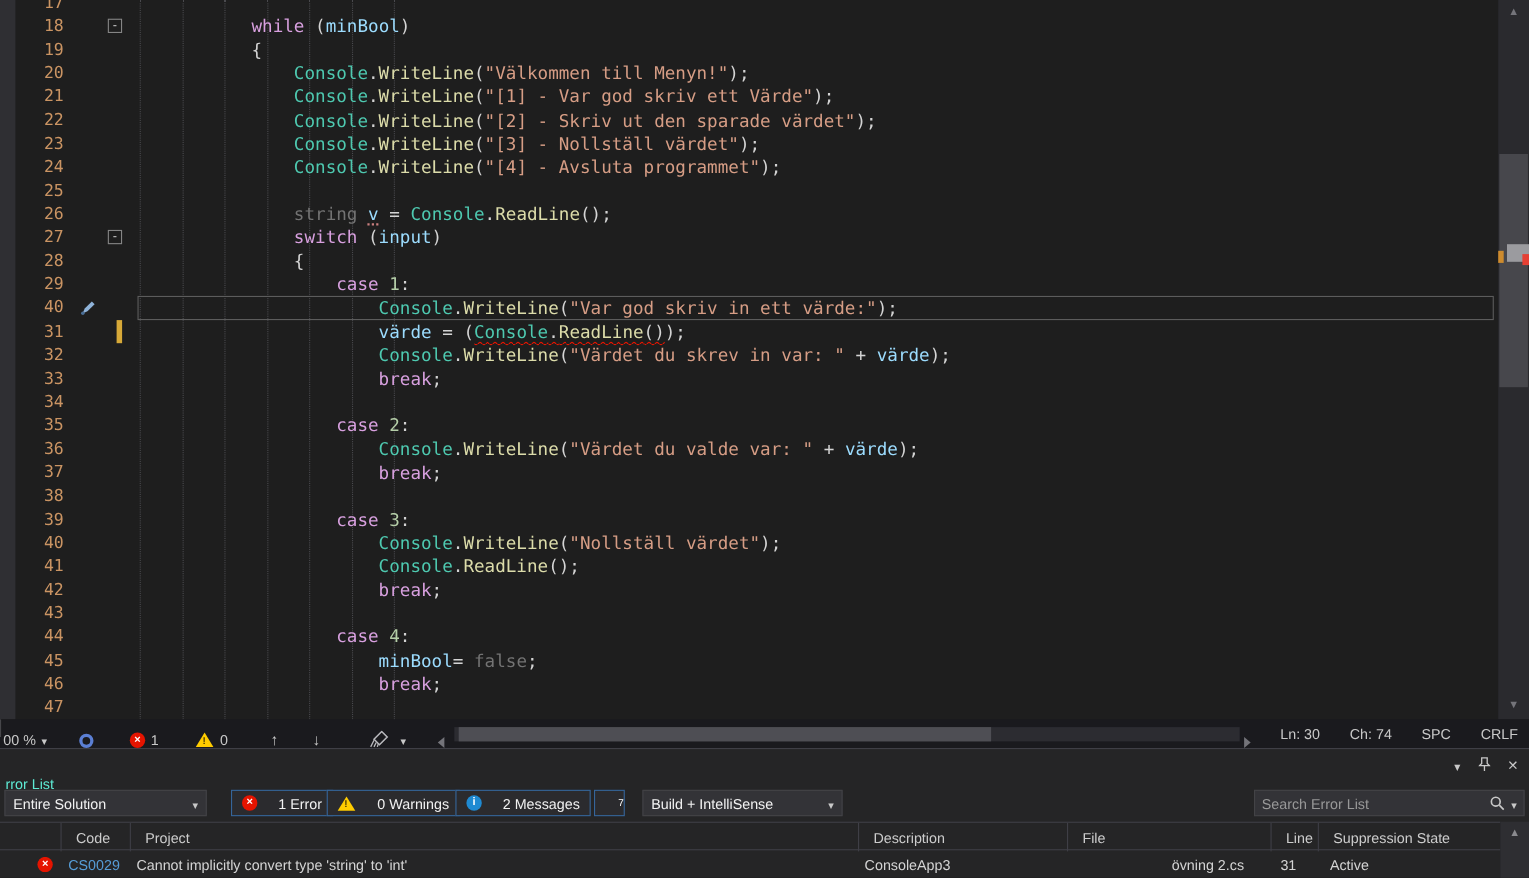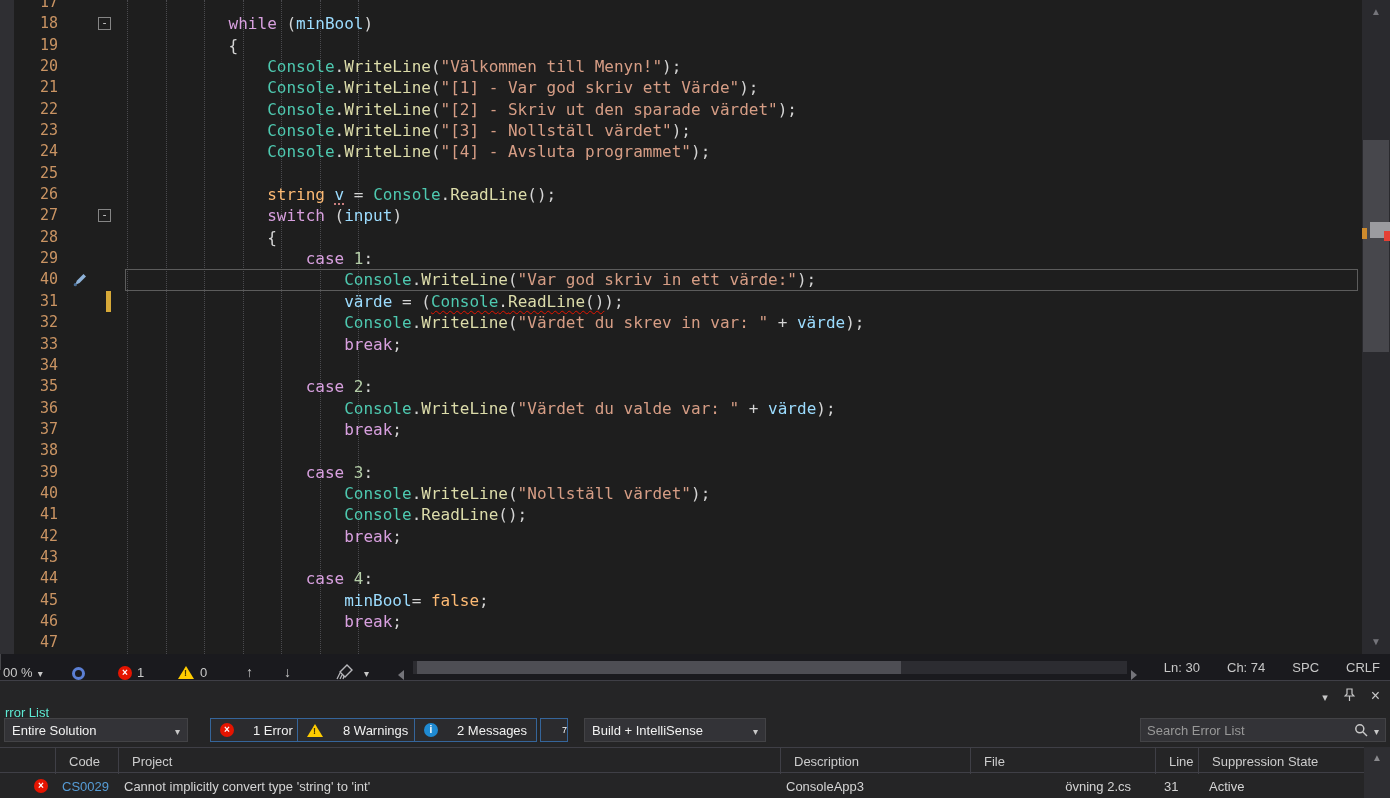--- a/index.html
+++ b/index.html
@@ -16,21 +16,21 @@
   .ln{width:70px;padding-right:12px;text-align:right;color:#ca9463;flex:none;font-size:15px}
   .glyph{width:26px;flex:none;position:relative}
   .glyph svg{position:absolute;left:2px;top:3px}
   .outline{width:17px;flex:none;position:relative}
   .fold{position:absolute;left:2px;top:4px;width:13px;height:13px;border:1px solid #858585;
         background:#1e1e1e;color:#d0d0d0;font-size:11px;line-height:10px;text-align:center}
   .chg{position:absolute;left:106px;top:0;width:5px;height:100%;background:#d7a938;z-index:2}
   .code-text{flex:none}
   .code-line.current::after{content:"";position:absolute;left:125px;right:4px;top:0;bottom:0;
         border:1px solid #5c5c5c;pointer-events:none}
-  .tc{color:#d8a0df}.tk{color:#fdba74}.tt{color:#4ec9b0}.tm{color:#dcdcaa}
+  .tc{color:#d8a0df}.tk{color:#737373}.tt{color:#4ec9b0}.tm{color:#dcdcaa}
   .ts{color:#d69d85}.tv{color:#9cdcfe}.tn{color:#b5cea8}.tp{color:#d4d4d4}.tw{color:#d4d4d4}
   .sq{text-decoration:underline;text-decoration-style:wavy;text-decoration-color:#e51400;
       text-decoration-thickness:1px;text-underline-offset:3px}
   .dots{text-decoration:underline;text-decoration-style:dotted;text-decoration-color:#c97f7f;
       text-decoration-thickness:2px;text-underline-offset:3px}
 
   
   .vscroll{position:absolute;right:0;top:0;width:28px;height:654px;background:#2a2a2e;z-index:3}
   .varrow{position:absolute;left:0;width:28px;height:16px;color:#74747a;font-size:10px;
           text-align:center;line-height:16px}
@@ -239,21 +239,21 @@
   <div class="tb combo c-scope">
     <span>Entire Solution</span>
     <span class="caret"></span>
   </div>
   <div class="tb toggle-btn b-err">
     <span class="err-ico"></span>
     <span>1 Error</span>
   </div>
   <div class="tb toggle-btn b-warn">
     <span class="warn-ico"></span>
-    <span>8 Warnings</span>
+    <span>0 Warnings</span>
   </div>
   <div class="tb toggle-btn b-msg">
     <span class="info-ico"></span>
     <span>2 Messages</span>
   </div>
   <div class="tb toggle-btn b-key">
     <svg width="14" height="14" viewBox="0 0 14 14">
       <circle cx="4.5" cy="4.5" r="2.6" fill="none" stroke="#c586c0" stroke-width="1.5"></circle>
       <path d="M6.5 6.5 L12 12 M9.8 9.8 L11.8 7.8" stroke="#c586c0" stroke-width="1.5" fill="none"></path>
     </svg>

